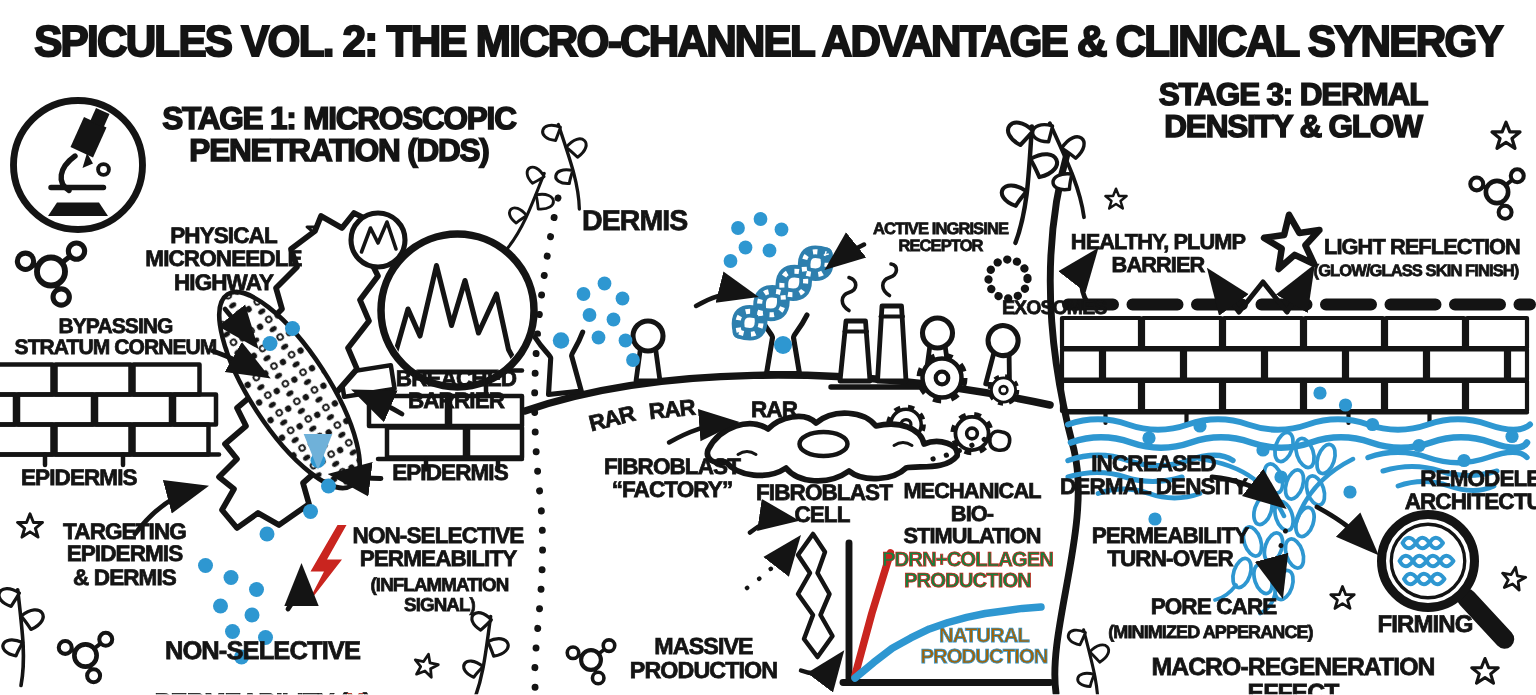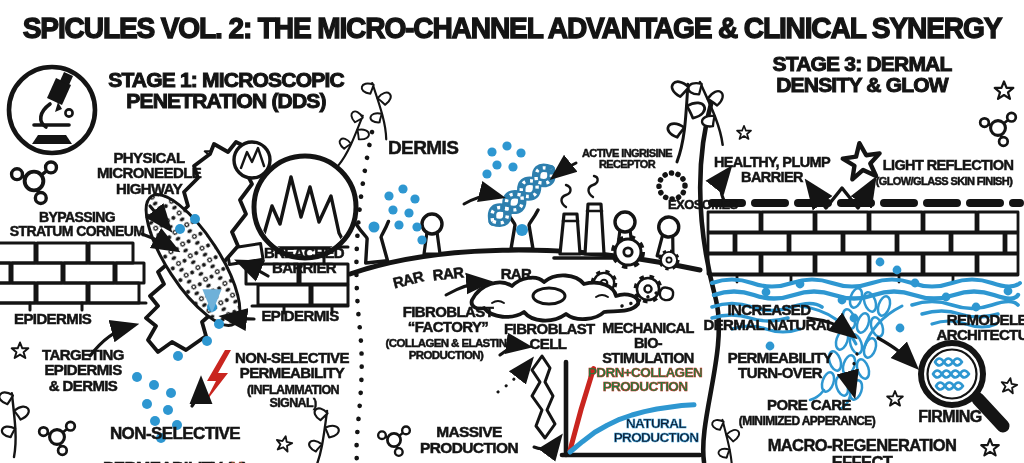--- a/index.html
+++ b/index.html
@@ -6,21 +6,21 @@
   #page{position:relative;width:1024px;height:463px;background:#fff;overflow:hidden;
         font-family:Liberation Sans, sans-serif;color:#141414;}
   svg{position:absolute;left:0;top:0;pointer-events:none;}
   .t{position:absolute;font-weight:700;line-height:1.02;white-space:pre-line;
      letter-spacing:-0.6px;color:#141414;-webkit-text-stroke:0.5px #141414;text-align:center;z-index:3;}
   .tl{text-align:left;}
   .h{font-size:21px;-webkit-text-stroke:1px #141414;letter-spacing:-0.8px;line-height:0.98;}
   .title{font-size:29px;-webkit-text-stroke:1.3px #141414;letter-spacing:-1.2px;
          width:1024px;left:0;top:14px;transform:scaleX(0.97);transform-origin:center;}
   .red{color:#15803d;-webkit-text-stroke:0.5px #c9251f;}
-  .blu{color:#0f172a;-webkit-text-stroke:0.5px #2e97d1;}
+  .blu{color:#a16207;-webkit-text-stroke:0.5px #2e97d1;}
   .ink{stroke:#141414;fill:none;stroke-linecap:round;stroke-linejoin:round;}
   .wht{fill:#fff;stroke:#141414;stroke-linecap:round;stroke-linejoin:round;}
   .bluestroke{stroke:#2e97d1;fill:none;stroke-linecap:round;stroke-linejoin:round;}
 </style>
 </head>
 <body>
 
 <div id="page">
 
 <svg width="1024" height="463" viewBox="0 0 1024 463">
@@ -386,41 +386,39 @@
 
 <div class="t tl" style="left:388px;top:138px;width:90px;font-size:19px;">DERMIS</div>
 <div class="t" style="left:560px;top:148px;width:134px;font-size:11px;">ACTIVE INGRISINE
 RECEPTOR</div>
 <div class="t" style="left:652px;top:198px;width:68px;font-size:13px;margin-left:16px;">EXOSOMES</div>
 <div class="t" style="left:388px;top:272px;width:40px;font-size:15px;transform:rotate(-14deg);">RAR</div>
 <div class="t" style="left:428px;top:266px;width:40px;font-size:15px;transform:rotate(-6deg);">RAR</div>
 <div class="t" style="left:496px;top:266px;width:40px;font-size:15px;">RAR</div>
 <div class="t" style="left:396px;top:304px;width:104px;font-size:15px;">FIBROBLAST
 “FACTORY”</div>
-<div class="t" style="left:382px;top:338px;width:128px;font-size:11.5px;">(COLLAGEN &amp; ELASTIN
-PRODUCTION)</div>
 <div class="t" style="left:504px;top:321px;width:88px;font-size:15px;">FIBROBLAST
 CELL</div>
 <div class="t" style="left:590px;top:321px;width:116px;font-size:14.5px;">MECHANICAL
 BIO-STIMULATION</div>
 <div class="t" style="left:418px;top:424px;width:102px;font-size:15.5px;">MASSIVE
 PRODUCTION</div>
 <div class="t red" style="left:586px;top:366px;width:118px;font-size:13.5px;">PDRN+COLLAGEN
 PRODUCTION</div>
 <div class="t blu" style="left:610px;top:417px;width:92px;font-size:13.5px;">NATURAL
 PRODUCTION</div>
 
 <div class="t h" style="left:748px;top:54px;width:228px;">STAGE 3: DERMAL
 DENSITY &amp; GLOW</div>
 <div class="t" style="left:710px;top:155px;width:124px;font-size:14.5px;">HEALTHY, PLUMP
 BARRIER</div>
 <div class="t" style="left:874px;top:158px;width:148px;font-size:14.5px;">LIGHT REFLECTION</div>
 <div class="t" style="left:866px;top:176px;width:156px;font-size:11px;">(GLOW/GLASS SKIN FINISH)</div>
 <div class="t" style="left:702px;top:302px;width:134px;font-size:15px;">INCREASED
-DERMAL NATURAL</div>
+DERMAL DENSITY</div>
 <div class="t" style="left:898px;top:312px;width:124px;font-size:15px;margin-left:32px;">REMODELED
 ARCHITECTURE</div>
 <div class="t" style="left:724px;top:350px;width:112px;font-size:15px;">PERMEABILITY
 TURN-OVER</div>
 <div class="t" style="left:758px;top:397px;width:102px;font-size:15px;">PORE CARE</div>
 <div class="t" style="left:730px;top:415px;width:154px;font-size:12px;">(MINIMIZED APPERANCE)</div>
 <div class="t" style="left:908px;top:409px;width:84px;font-size:16px;">FIRMING</div>
 <div class="t" style="left:740px;top:437px;width:244px;font-size:16.5px;">MACRO-REGENERATION EFFECT</div>
 
 </div>

